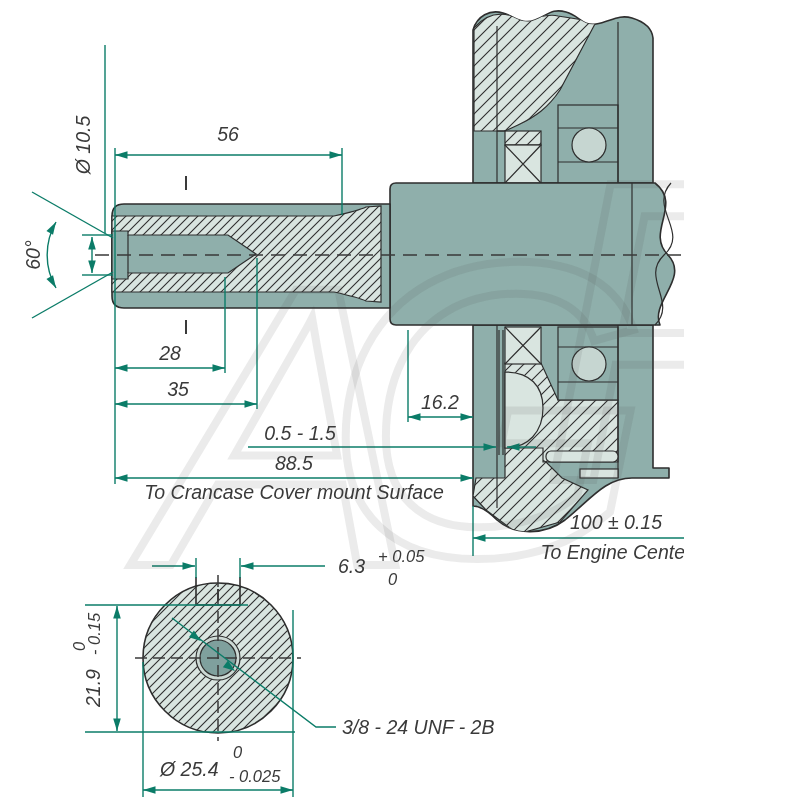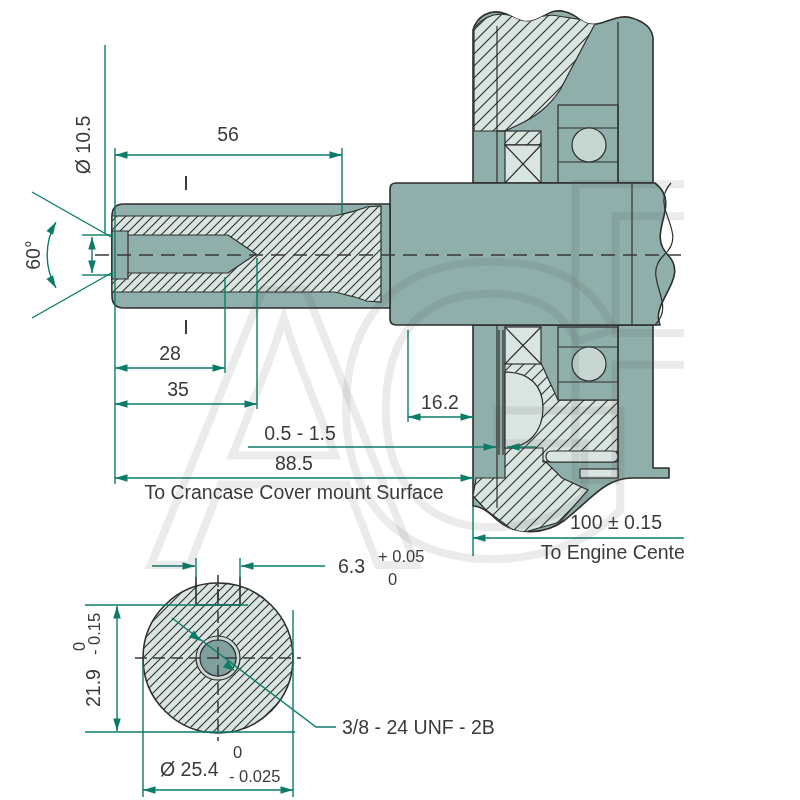--- a/index.html
+++ b/index.html
@@ -1,16 +1,16 @@
 <!DOCTYPE html>
 <html style="--c-background: #FFFFFF; --c-body: #8FAFAB; --c-hatch: #D9E5E0; --c-ball: #C6D6D1; --c-ring: #CCD9D4; --c-hole: #7FA09D; --c-outline: #2E2E2E; --c-dim: #0B7C68; --c-text: #3A3A3A; --c-watermark: rgba(70,70,70,0.11);"><head>
 <meta charset="utf-8">
 <style>
   html,body{margin:0;padding:0;background:#fff;}
-  .stage{width:684px;height:800px;position:relative;background:var(--c-background,#fff);overflow:hidden;}
+  .stage{width:684px;height:800px;position:relative;background:var(--c-background,#fff);overflow:hidden;font-style:italic;}
   svg text{font-family:"Liberation Sans","DejaVu Sans",sans-serif;fill:var(--c-text,#3A3A3A);}
   .out{stroke:var(--c-outline,#2E2E2E);stroke-width:1.6;fill:none;stroke-linejoin:round;}
   .out-thin{stroke:var(--c-outline,#2E2E2E);stroke-width:1.2;fill:none;}
   .fill-body{fill:var(--c-body,#8FAFAB);}
   .fill-hatch{fill:url(#hatchFine);}
   .fill-hatch2{fill:url(#hatchCoarse);}
   .fill-light{fill:var(--c-hatch,#D9E5E0);}
   .fill-ball{fill:var(--c-ball,#C6D6D1);}
   .fill-ring{fill:var(--c-ring,#CCD9D4);}
   .fill-hole{fill:var(--c-hole,#7FA09D);}

